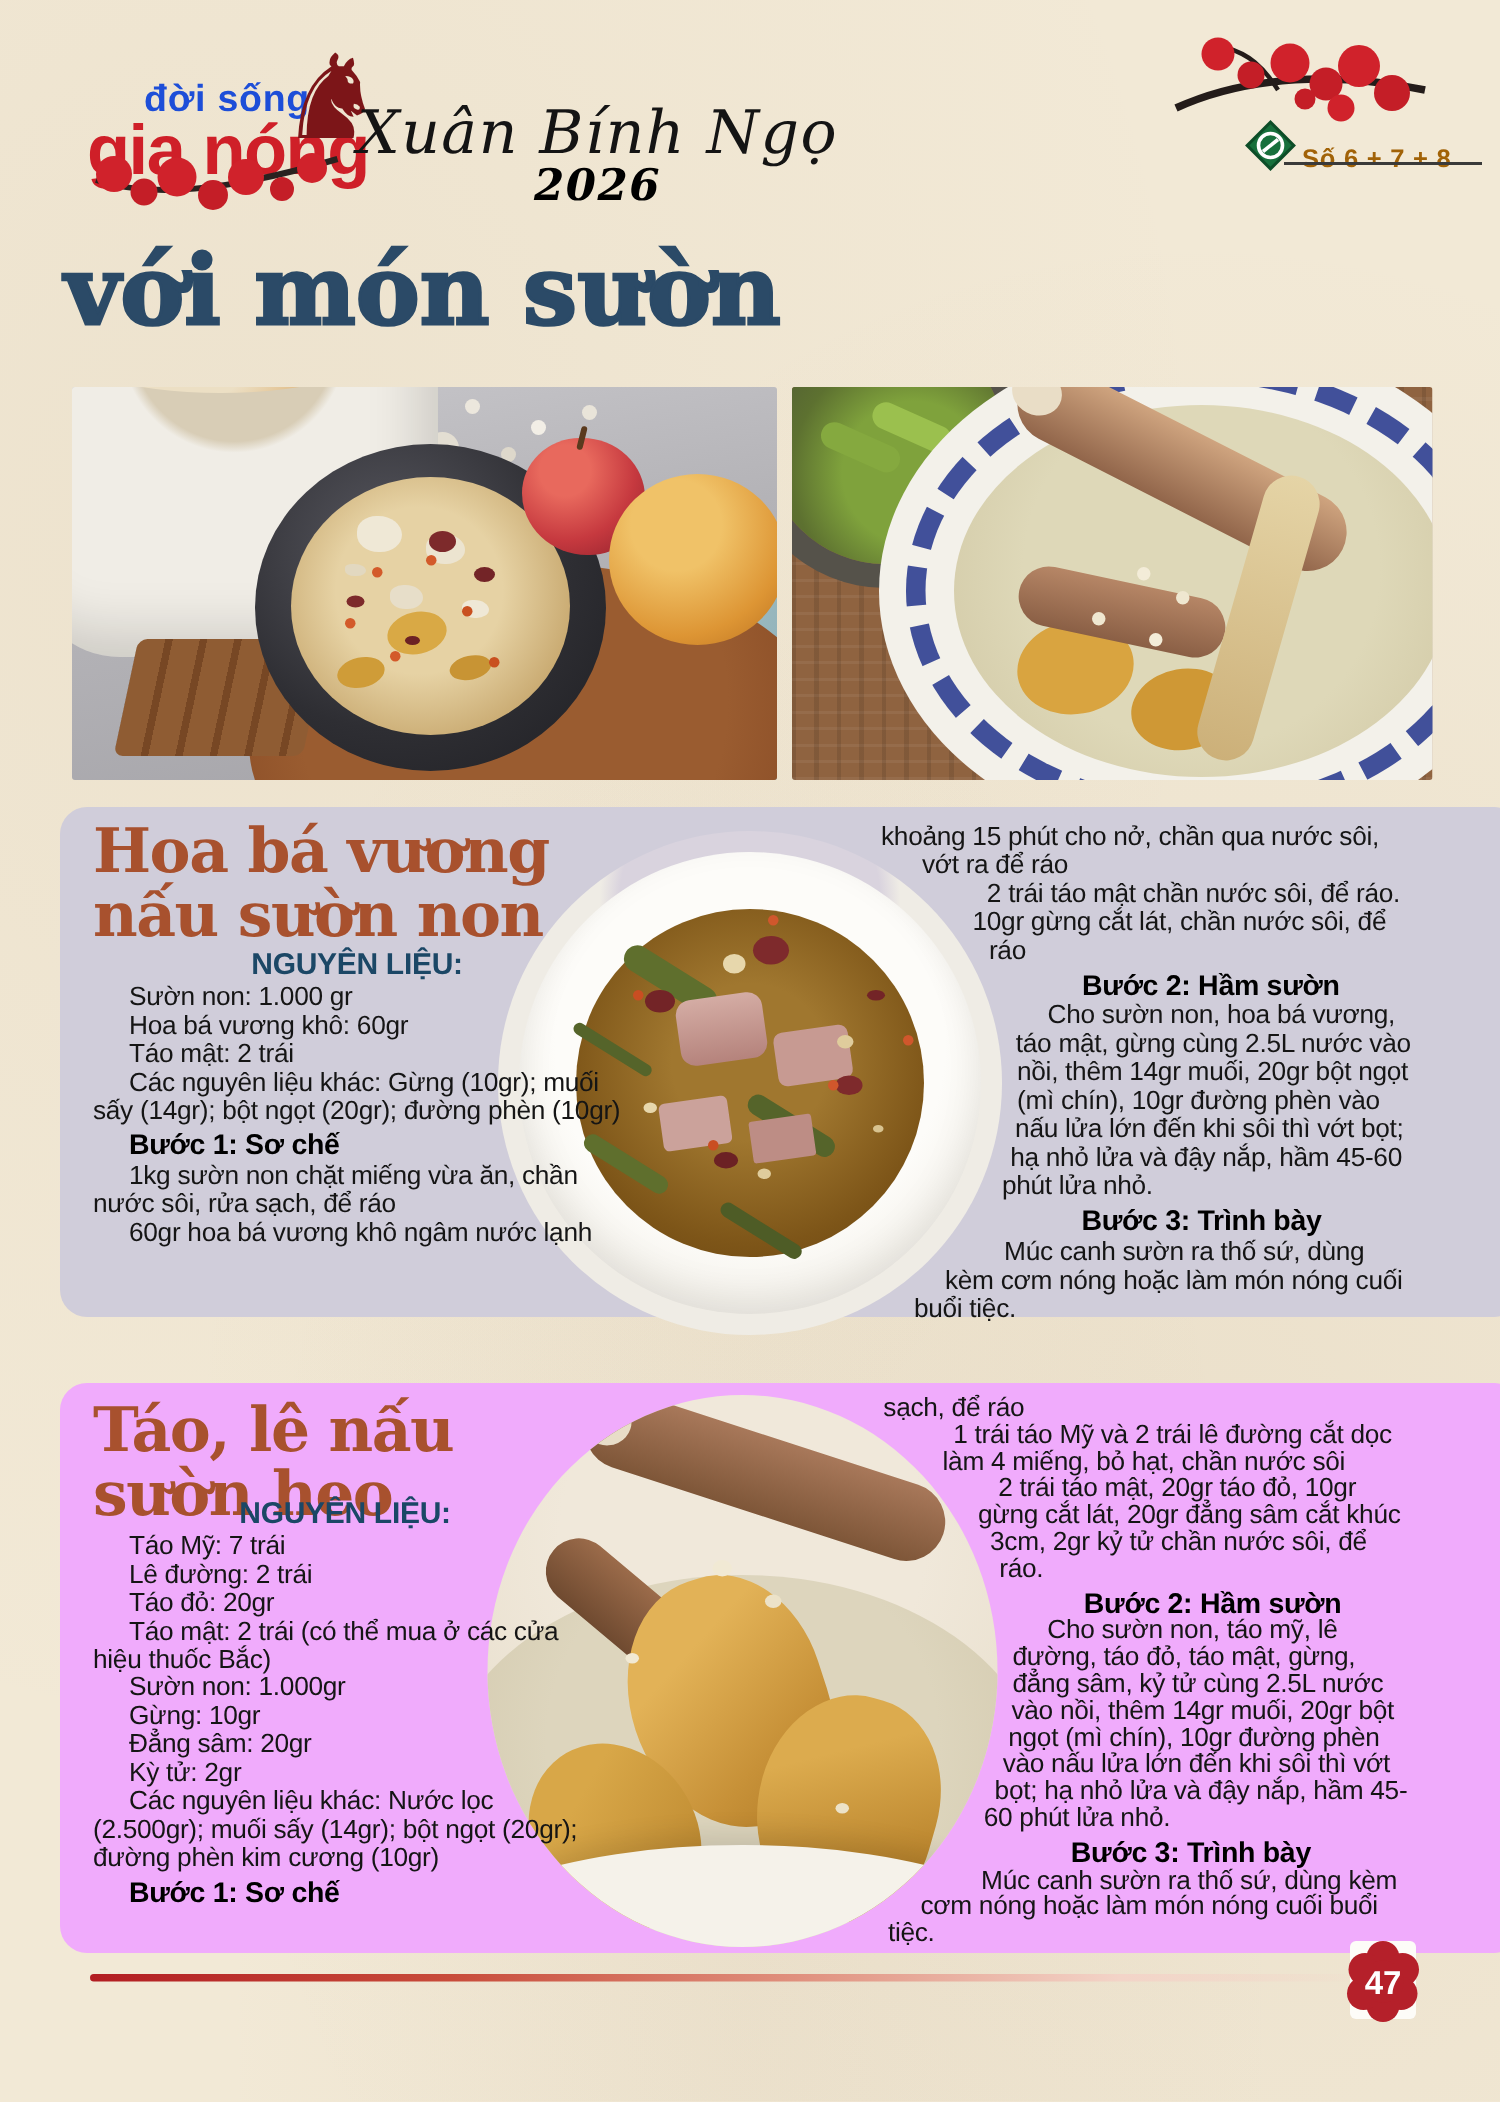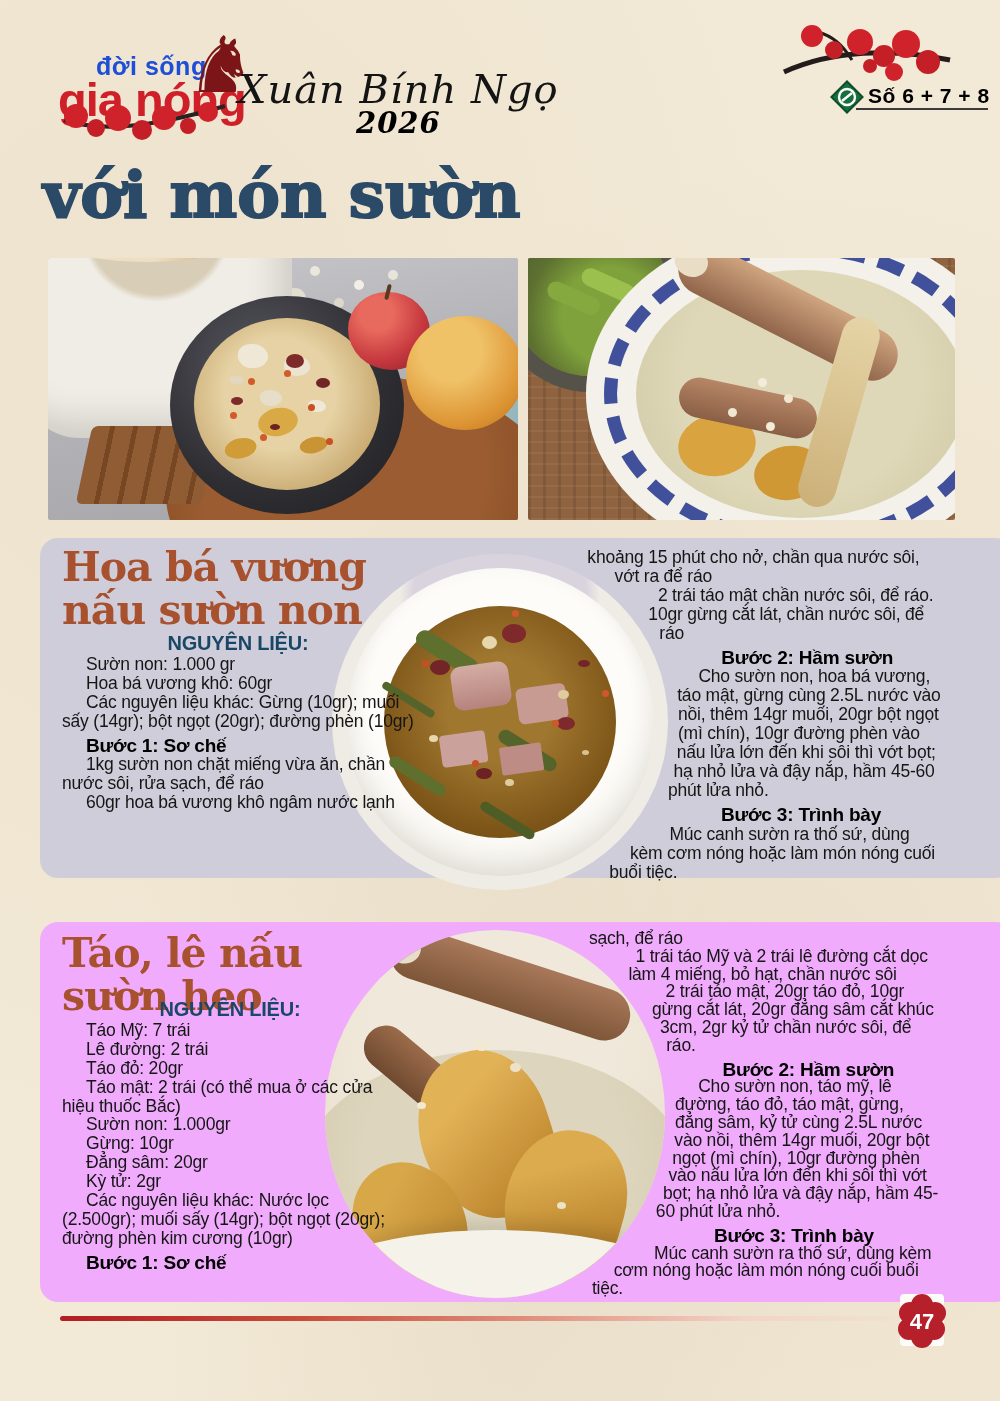--- a/index.html
+++ b/index.html
@@ -13,21 +13,21 @@
   .abs{position:absolute;}
   
   .brand-top{position:absolute;left:96px;top:52px;font-size:25px;font-weight:bold;color:#1d4ed8;letter-spacing:.5px;}
   .brand-bottom{position:absolute;left:58px;top:72px;font-size:47px;font-weight:bold;color:#cf1f28;letter-spacing:-1px;}
   .horse{position:absolute;left:186px;top:26px;font-size:78px;color:#7c1518;line-height:1;transform:scaleX(-1);}
   .blossom-l{position:absolute;left:60px;top:92px;}
   .script-title{position:absolute;left:238px;top:66px;font-family:"DejaVu Serif",serif;font-style:italic;font-size:40px;color:#141414;letter-spacing:1px;white-space:nowrap;}
   .year{position:absolute;left:356px;top:106px;font-family:"DejaVu Serif",serif;font-style:italic;font-weight:bold;font-size:29px;color:#000000;letter-spacing:1px;}
   .blossom-r{position:absolute;left:782px;top:22px;}
   .emblem{position:absolute;left:828px;top:78px;}
-  .issue{position:absolute;left:868px;top:84px;font-size:21px;font-weight:bold;color:#000000;letter-spacing:.5px;white-space:nowrap;}
+  .issue{position:absolute;left:868px;top:96px;font-size:17px;font-weight:bold;color:#a16207;letter-spacing:.5px;white-space:nowrap;}
   .issue-rule{position:absolute;left:856px;top:108px;width:132px;height:2px;background:#3a3a3a;}
   
   .page-title{position:absolute;left:42px;top:156px;margin:1px;font-family:"DejaVu Serif",serif;font-weight:bold;font-size:64px;color:#2b4a67;letter-spacing:0;-webkit-text-stroke:2px #2b4a67;}
   
   .photo{position:absolute;top:258px;height:262px;overflow:hidden;border-radius:2px;}
   .photo>div{position:absolute;}
   .ph1{left:48px;width:470px;background:linear-gradient(170deg,#c8c7cb,#b4b3b7 45%,#a4a3a8);}
   .p1-flowers{left:190px;top:6px;width:10px;height:10px;border-radius:50%;background:#f2eee6;
     box-shadow:34px 8px 0 #f0ece3,72px 2px 0 #ece7dd,116px 16px 0 #f2eee6,150px 6px 0 #e9e4d9,52px 30px 0 6px #e3ded2,96px 34px 0 #ded8cb;}
   .p1-pot{left:-28px;top:-72px;width:272px;height:252px;border-radius:28px 28px 90px 60px;
@@ -228,20 +228,21 @@
       <div class="c1-greens"></div>
       <div class="c1-pork"></div>
       <div class="c1-dates"></div>
       <div class="c1-seeds"></div>
       <div class="c1-goji"></div>
     </div>
     <div class="col left">
       <h3>NGUYÊN LIỆU:</h3>
       <p>Sườn non: 1.000 gr</p>
       <p>Hoa bá vương khô: 60gr</p>
+      <p>Táo mật: 2 trái</p>
       <p>Các nguyên liệu khác: Gừng (10gr); muối sấy (14gr); bột ngọt (20gr); đường phèn (10gr)</p>
       <h4 class="ind">Bước 1: Sơ chế</h4>
       <p>1kg sườn non chặt miếng vừa ăn, chần nước sôi, rửa sạch, để ráo</p>
       <p>60gr hoa bá vương khô ngâm nước lạnh</p>
     </div>
     <div class="col right">
       <div class="shape1"></div>
       <p class="noind">khoảng 15 phút cho nở, chần qua nước sôi, vớt ra để ráo</p>
       <p>2 trái táo mật chần nước sôi, để ráo. 10gr gừng cắt lát, chần nước sôi, để ráo</p>
       <h4 class="ctr">Bước 2: Hầm sườn</h4>

